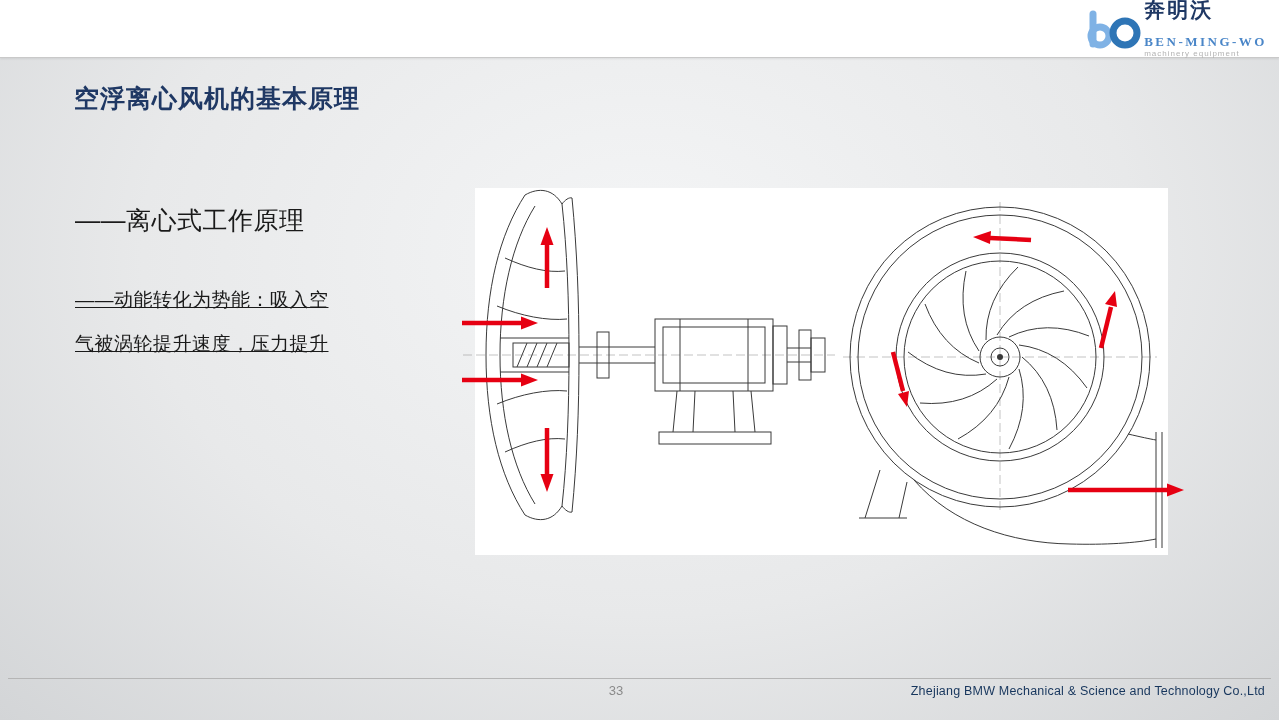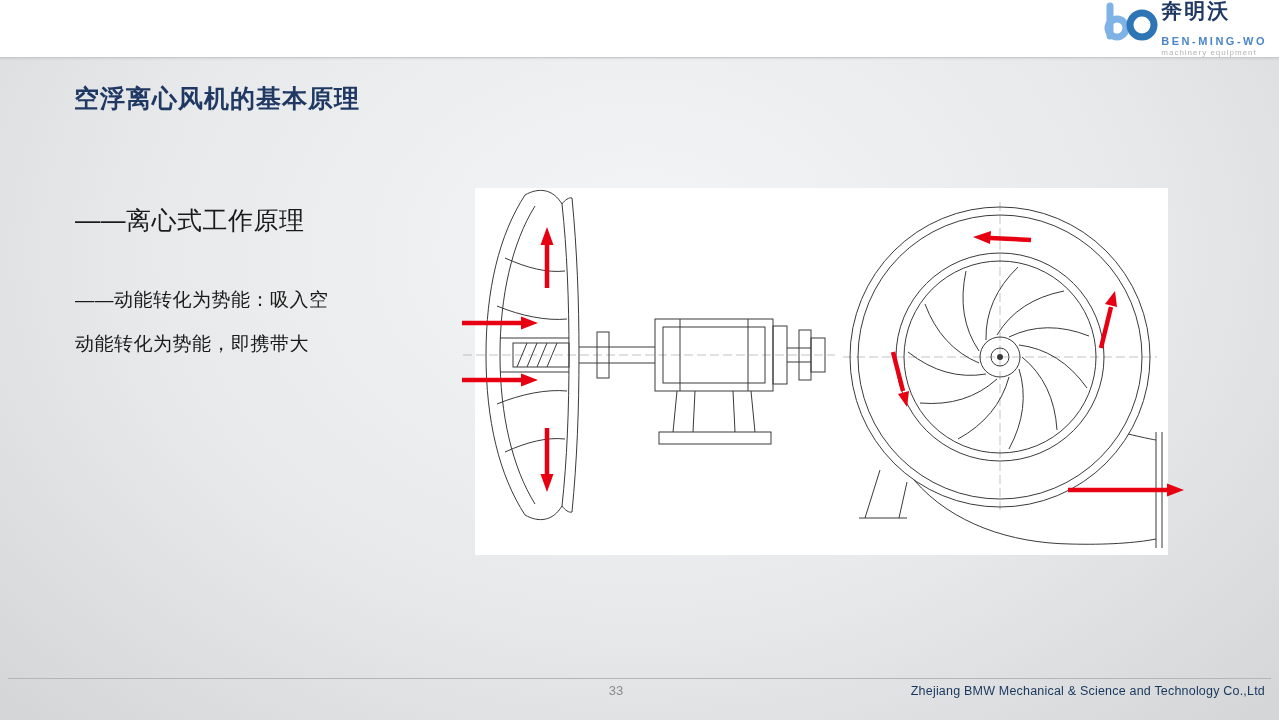--- a/index.html
+++ b/index.html
@@ -12,38 +12,38 @@
   }
   
   .header{
     position:absolute;left:0;top:0;width:100%;height:58px;
     background:#ffffff;
     border-bottom:1px solid #c9c9c9;
     box-shadow:0 1px 2px rgba(0,0,0,0.08);
     display:flex;align-items:center;justify-content:flex-end;
     box-sizing:border-box;padding-right:12px;
   }
-  .logo{display:flex;align-items:flex-start;}
+  .logo{display:flex;align-items:flex-end;}
   .logo-text{display:flex;flex-direction:column;line-height:1.05;}
   .logo-cn{font-size:21px;font-weight:bold;color:#1f3864;letter-spacing:2px;}
-  .logo-en{font-size:11px;font-weight:bold;color:#4a86c8;letter-spacing:2.5px;margin-top:14px;}
+  .logo-en{font-size:13px;font-weight:bold;color:#4a86c8;letter-spacing:2.5px;margin-top:14px;font-family:Liberation Serif, serif;}
   .logo-tag{font-size:8px;color:#b3b3b3;letter-spacing:1px;margin-top:1px;}
   
   .title{
     position:absolute;left:46px;top:82px;
     font-size:25px;font-weight:bold;color:#1f3864;letter-spacing:1px;margin-left:28px;
   }
   
   .subheading{
     position:absolute;left:75px;top:204px;
     font-size:25px;color:#1a1a1a;letter-spacing:0.5px;
   }
   .body-text{
     position:absolute;left:75px;top:278px;width:360px;
-    font-size:19px;color:#1a1a1a;letter-spacing:0.5px;
+    font-size:19px;color:#1a1a1a;letter-spacing:0.5px;text-decoration:underline;
   }
   .body-text div{height:44px;line-height:44px;white-space:nowrap;}
   
   .figure{
     position:absolute;left:455px;top:180px;width:740px;height:385px;margin:0;
   }
   .figure svg{display:block;}
   
   .footer-line{
     position:absolute;left:8px;right:8px;top:678px;height:1px;background:#b5b5b5;
@@ -77,21 +77,21 @@
         <span class="logo-tag">machinery equipment</span>
       </div>
     </div>
   </div>
 
   <div class="title">空浮离心风机的基本原理</div>
 
   <div class="subheading">——离心式工作原理</div>
   <div class="body-text">
     <div>——动能转化为势能：吸入空</div>
-    <div>动能转化为势能，即携带大</div>
+    <div>气被涡轮提升速度，压力提升</div>
   </div>
 
   <figure class="figure">
     <svg width="740" height="385" viewBox="0 0 740 385">
 
       <rect x="20" y="8" width="693" height="367" fill="#ffffff"></rect>
 
       <g stroke="#3a3a3a" stroke-width="1" fill="none">
 
         <path d="M 8,175 L 380,175" stroke="#9a9a9a" stroke-width="0.6" stroke-dasharray="9 4"></path>

